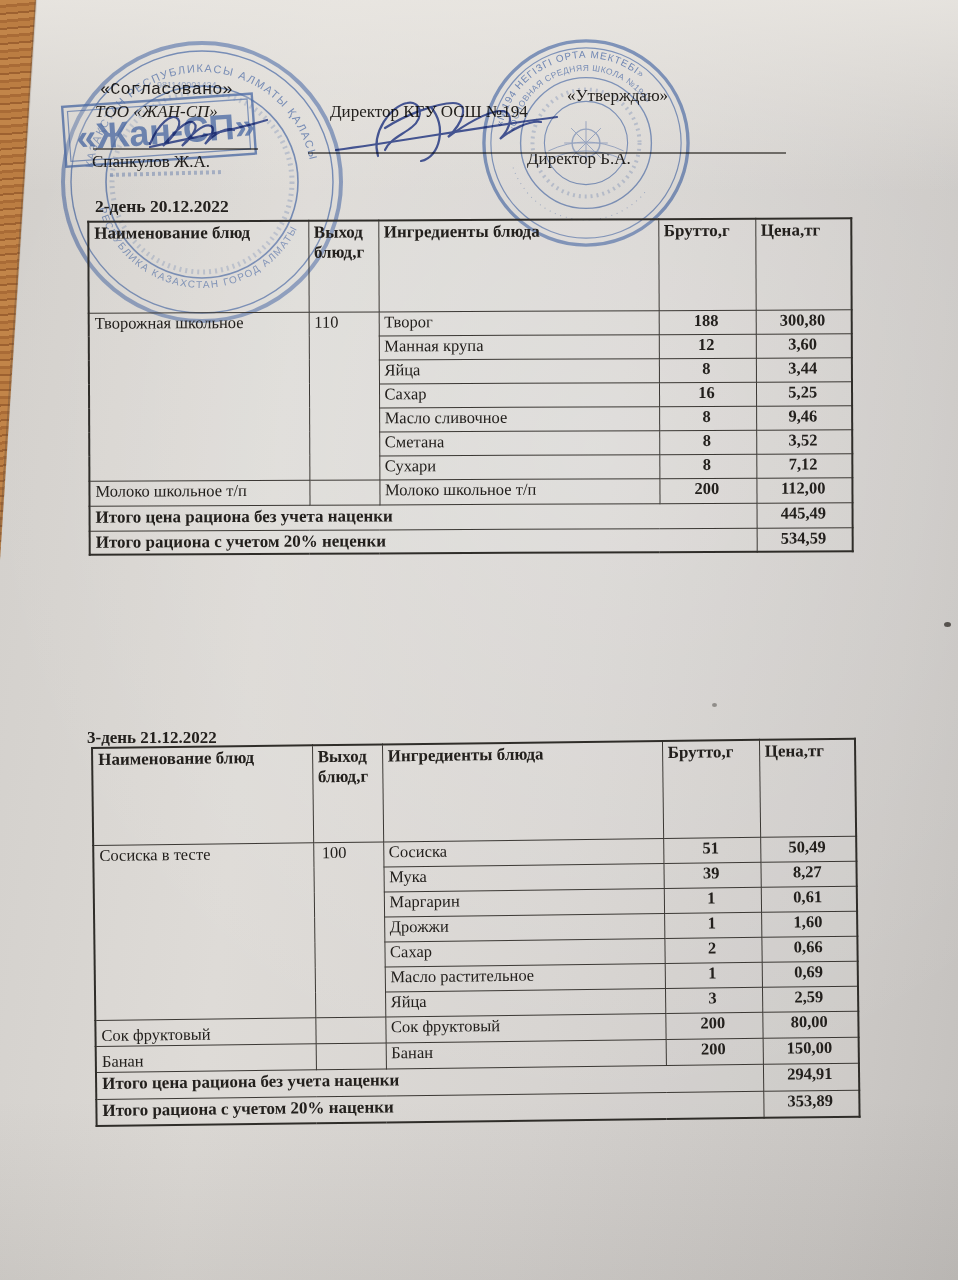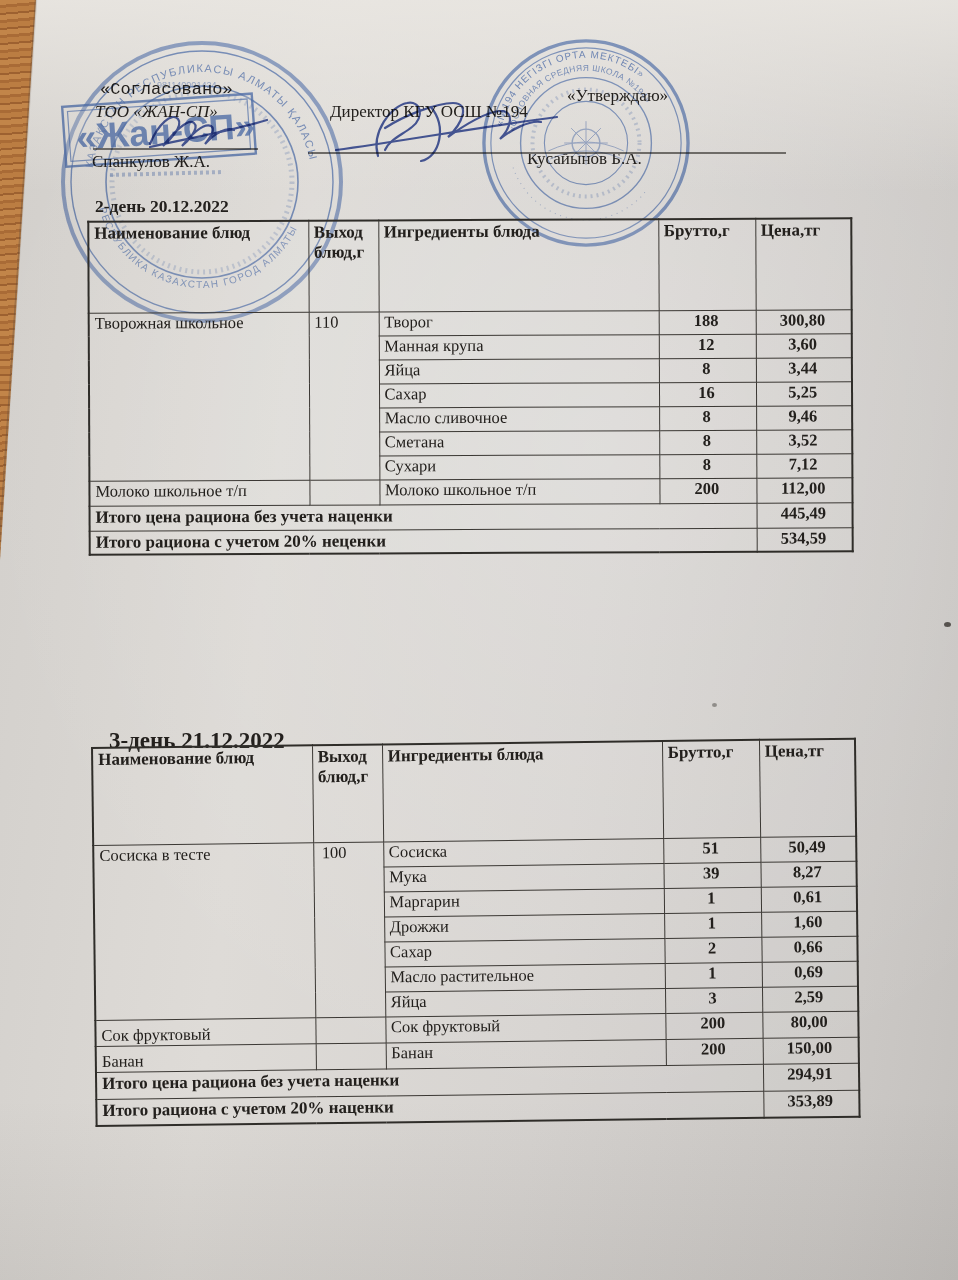--- a/index.html
+++ b/index.html
@@ -44,21 +44,21 @@
 
   <div class="shade-bottom"></div>
   <div class="wood"></div>
   <div class="paper-edge"></div>
 
   <div class="t sz17" style="left:100px;top:80px;font-family:Liberation Mono, monospace;">«Согласовано»</div>
   <div class="t sz17" style="left:95px;top:102px;font-style:italic;">ТОО «ЖАН-СП»</div>
   <div class="t sz17" style="left:330px;top:102px;">Директор КГУ ОСШ №194</div>
   <div class="t sz17" style="left:527px;top:86px;margin-left:40px;">«Утверждаю»</div>
   <div class="t sz17" style="left:92px;top:152px;">Спанкулов Ж.А.</div>
-  <div class="t sz17" style="left:527px;top:149px;">Кусайынов Б.А.</div>
+  <div class="t sz17" style="left:527px;top:149px;">Директор Б.А.</div>
 
   <div class="sig-line" style="left:93px;top:148px;width:165px;"></div>
   <div class="sig-line" style="left:308px;top:152px;width:478px;"></div>
 
   <svg class="ink stamp-soft" style="left:52px;top:30px;" width="300" height="300" viewBox="0 0 300 300">
     <g stroke="#5d80c4" fill="none" opacity="0.75">
       <circle cx="150" cy="152" r="139" stroke-width="4" opacity=".8"></circle>
       <circle cx="150" cy="152" r="131" stroke-width="1.4"></circle>
       <circle cx="150" cy="152" r="96" stroke-width="1.6"></circle>
       <circle cx="150" cy="152" r="90" stroke-width="5" stroke-dasharray="2 4" opacity=".35"></circle>
@@ -194,21 +194,21 @@
       <td colspan="4" class="total-label">Итого цена рациона без учета наценки</td>
       <td class="num">445,49</td>
     </tr>
     <tr style="height:24px;">
       <td colspan="4" class="total-label">Итого рациона с учетом 20% неценки</td>
       <td class="num">534,59</td>
     </tr>
   </tbody>
     </table>
 
-  <div class="t b" style="left:109px;top:728px;font-size:23px;">3-день 21.12.2022</div>
+  <div class="t b" style="left:87px;top:728px;font-size:17px;">3-день 21.12.2022</div>
 
   <table class="menu" style="left:91px;top:747px;transform:rotate(-0.7deg);transform-origin:left top;">
     <colgroup>
         <col style="width:220px">
         <col style="width:70px">
         <col style="width:280px">
         <col style="width:97px">
         <col style="width:96px">
       </colgroup>
     <tbody>

